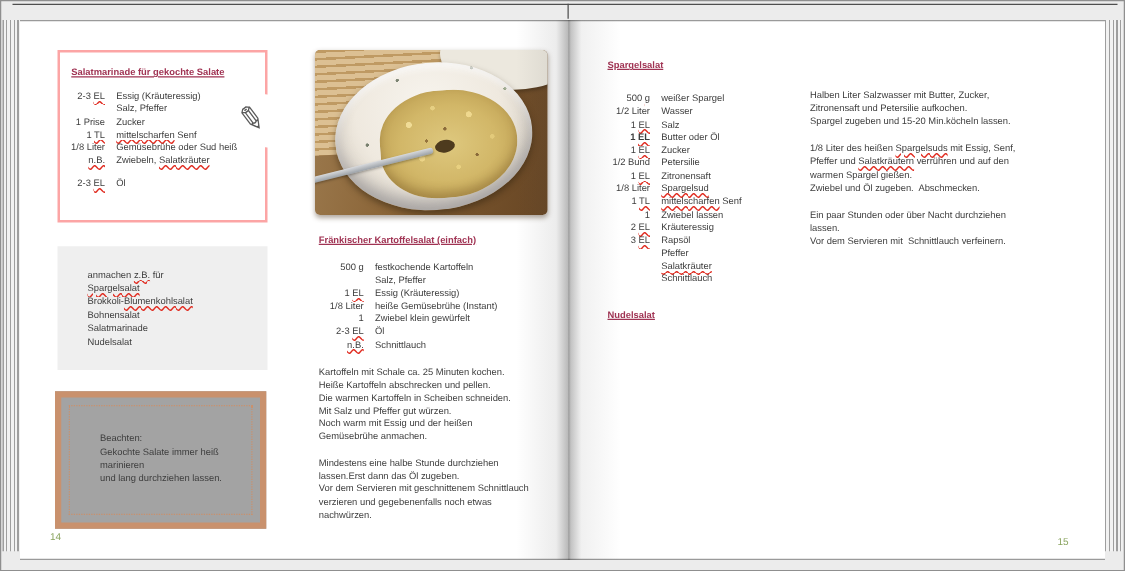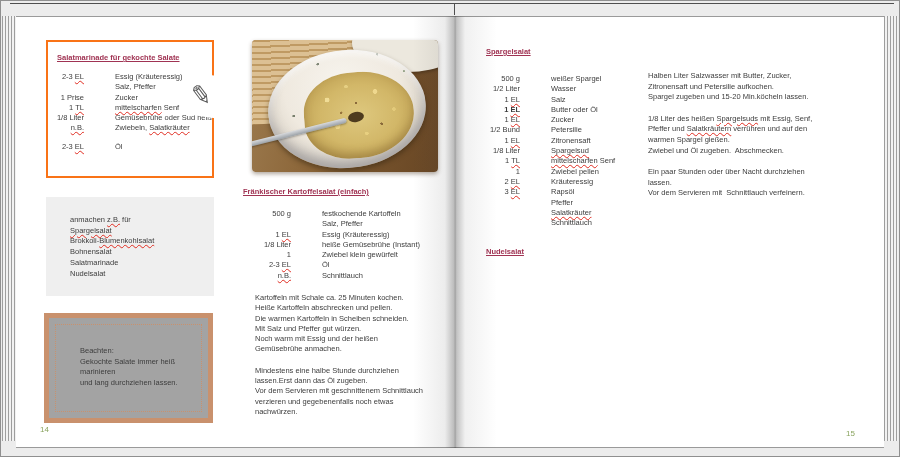--- a/index.html
+++ b/index.html
@@ -17,31 +17,31 @@
   #left-page{position:absolute;left:16px;top:16px;width:439px;height:432px;}
   #right-page{position:absolute;left:455px;top:16px;width:429px;height:432px;}
   #spine{position:absolute;left:413px;top:16px;width:84px;height:432px;pointer-events:none;z-index:6;
      background:linear-gradient(90deg,rgba(0,0,0,0) 0%,rgba(70,70,70,.10) 38%,rgba(55,55,55,.34) 49%,rgba(40,40,40,.45) 50%,rgba(55,55,55,.30) 52%,rgba(70,70,70,.08) 62%,rgba(0,0,0,0) 100%);}
 
   .t{font-size:7.5px;color:#3d3d3d;line-height:10.3px;}
   .h{font-size:7.5px;font-weight:700;color:var(--heading,#a03353);text-decoration:underline;line-height:10px;}
   .sq{text-decoration-line:underline;text-decoration-style:wavy;
       text-decoration-color:var(--misspell,#e02b20);text-decoration-thickness:1px;}
   .tline{white-space:pre;}
-  .irow{display:flex;line-height:10.3px;gap:22px;}
+  .irow{display:flex;line-height:10.3px;}
   .irow.gap{margin-top:8px;}
   .irow.bold .qty{font-weight:700;}
   .qty{display:inline-block;text-align:right;white-space:pre;flex:none;}
   .item{margin-left:9px;white-space:pre;}
   .para{margin-bottom:11px;}
   .pagenum{font-size:8px;color:var(--pagenum,#8aa45f);}
 
   
   #marinade-box{position:absolute;left:30px;top:24px;width:168px;height:138px;
-     border:2px solid #f97316;background:#fff;box-sizing:border-box;}
+     border:2px solid #fca5a5;background:#fff;box-sizing:border-box;}
   #marinade-title{margin:11px 0 0 9px;}
   #marinade-ing{margin:9px 0 0 6px;}
   #marinade-ing .qty{width:30px;}
   #pencil{position:absolute;left:166px;top:58px;width:38px;height:42px;background:#fff;z-index:5;
      display:flex;align-items:center;justify-content:center;font-size:26px;color:#5a5a5a;transform:rotate(8deg);}
   #usefor-box{position:absolute;left:30px;top:181px;width:168px;height:99px;background:#efefef;
      padding:18px 0 0 24px;box-sizing:border-box;line-height:10.7px;}
   #usefor-box .tline{line-height:10.7px;}
   #note-box{position:absolute;left:28px;top:297px;width:169px;height:110px;
      border:5px solid var(--noteframe,#c9916d);background:#a3a3a3;box-sizing:border-box;}
@@ -81,21 +81,21 @@
        radial-gradient(circle 2px at 70% 62%,#8a6a3a 0 60%,transparent 70%),
        radial-gradient(circle 2px at 34% 46%,#96743d 0 60%,transparent 70%),
        radial-gradient(ellipse at 50% 50%,#dec87e 0%,#d2b768 50%,#c0a255 80%,#ad8f47 100%);
      box-shadow:inset 0 -5px 8px rgba(120,90,40,.4);}
   .photo-hole{position:absolute;left:96px;top:72px;width:16px;height:10px;background:#4e3b1e;
      border-radius:50%;transform:rotate(-10deg);}
   .photo-spoon{position:absolute;left:-6px;top:90px;width:102px;height:5px;border-radius:3px;
      background:linear-gradient(180deg,#d8dadd,#9aa0a6);transform:rotate(-14deg);
      box-shadow:0 1px 2px rgba(0,0,0,.3);}
 
-  #kart-title{position:absolute;left:227px;top:171px;text-align:right;}
+  #kart-title{position:absolute;left:239px;top:171px;text-align:right;}
   #kart-ing{position:absolute;left:239px;top:193px;}
   #kart-ing .qty{width:36px;}
   #kart-inst{position:absolute;left:239px;top:277px;}
 
   
   #sparg-title{position:absolute;left:31px;top:31px;}
   #sparg-ing{position:absolute;left:31px;top:58px;}
   #sparg-ing .qty{width:34px;}
   #sparg-inst{position:absolute;left:193px;top:55px;}
   #sparg-inst .tline{line-height:10.6px;}
@@ -261,21 +261,21 @@
       <div class="irow">
         <span class="qty"><span>1/8 Liter</span></span>
         <span class="item"><span class="sq">Spargelsud</span></span>
       </div>
       <div class="irow">
         <span class="qty"><span>1 </span><span class="sq">TL</span></span>
         <span class="item"><span class="sq">mittelscharfen</span><span> Senf</span></span>
       </div>
       <div class="irow">
         <span class="qty"><span>1</span></span>
-        <span class="item"><span>Zwiebel pellen</span></span>
+        <span class="item"><span>Zwiebel lassen</span></span>
       </div>
       <div class="irow">
         <span class="qty"><span>2 </span><span class="sq">EL</span></span>
         <span class="item"><span>Kräuteressig</span></span>
       </div>
       <div class="irow">
         <span class="qty"><span>3 </span><span class="sq">EL</span></span>
         <span class="item"><span>Rapsöl</span></span>
       </div>
       <div class="irow">

